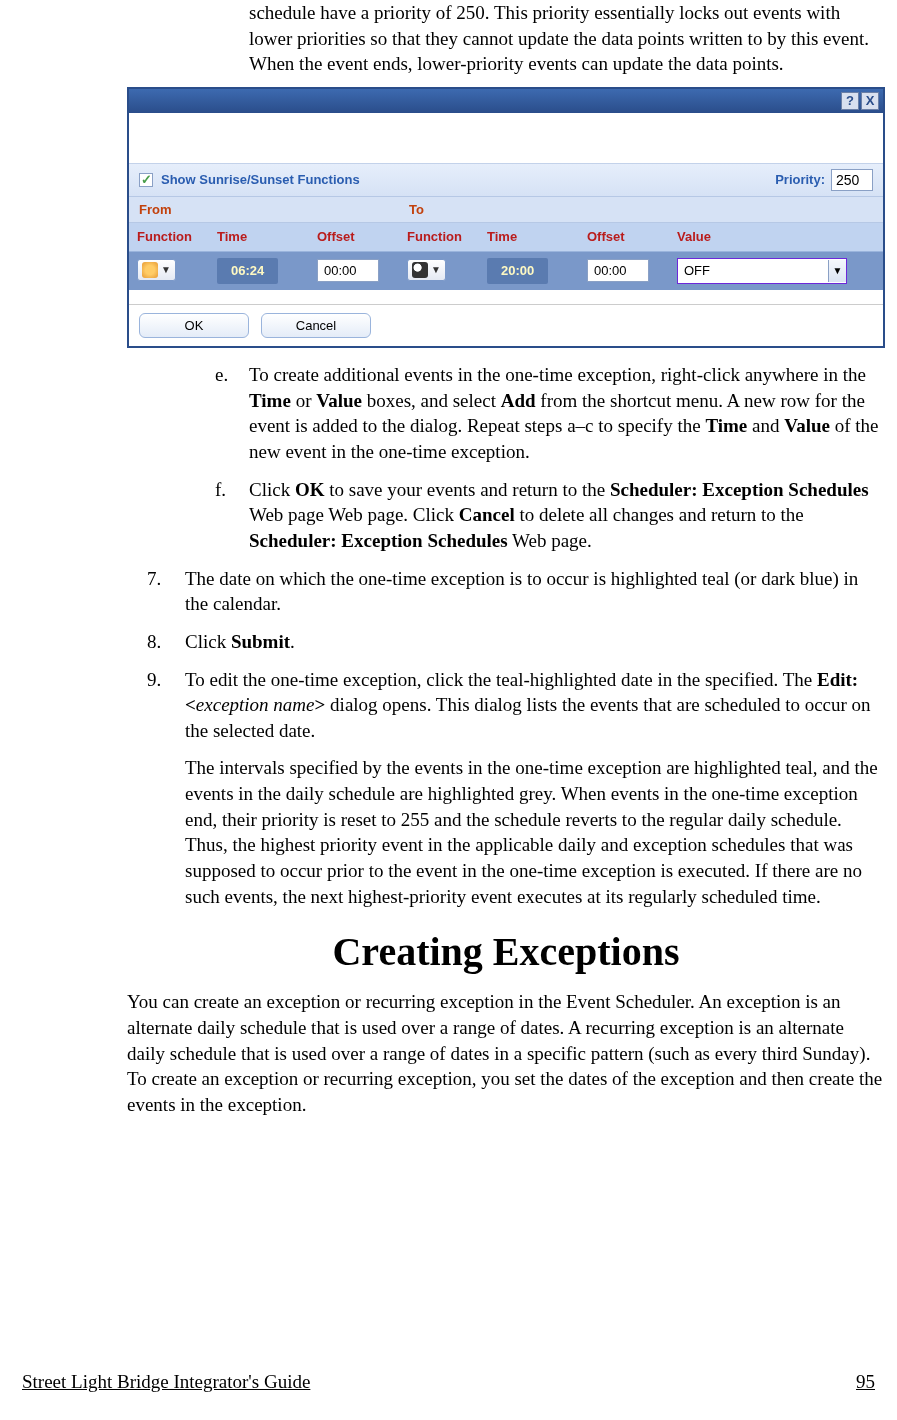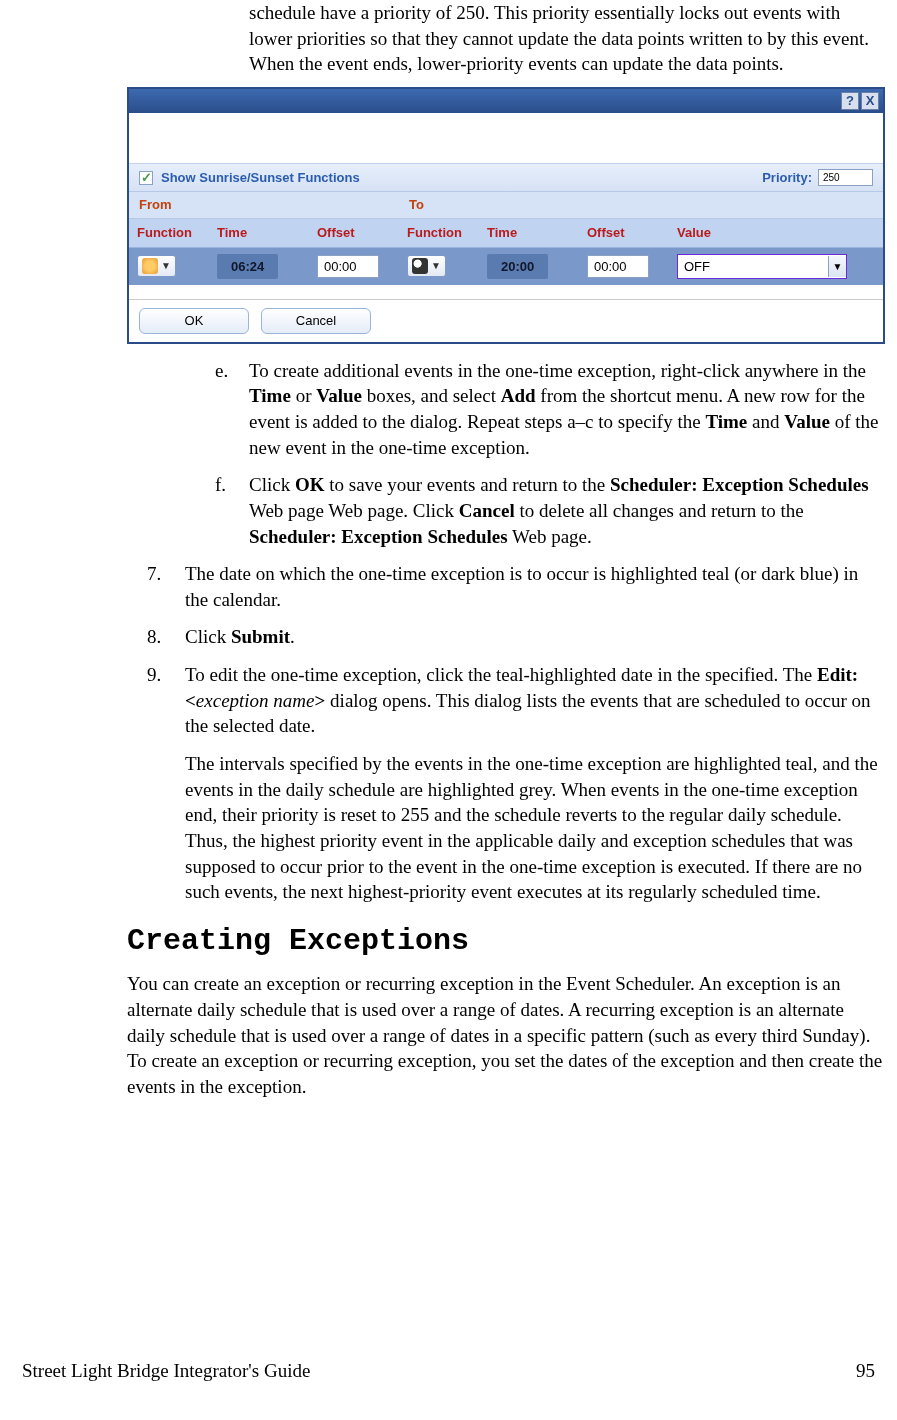--- a/index.html
+++ b/index.html
@@ -130,24 +130,24 @@
   .checkbox.checked::after {
     content: "✓";
     position: absolute;
     top: -3px; left: 1px;
     font-size: 13px;
     color: #4a9e4a;
   }
   .sun-spacer { flex: 1; }
   .priority-input {
     border: 1px solid #8aa0c5;
-    width: 55px;
+    width: 42px;
     padding: 2px 4px;
     font-family: Arial, sans-serif;
-    font-size: 10px;
+    font-size: 14px;
     background: #fff;
     margin-left: 6px;
   }
   .table {
     font-family: Arial, sans-serif;
     font-size: 13px;
     width: 100%;
     border-collapse: collapse;
   }
   .table th, .table td {
@@ -193,21 +193,21 @@
     background: radial-gradient(circle at 35% 35%,#fff 25%,#333 30%);
     border-radius: 3px;
   }
   .arrow-mini {
     font-size: 10px;
     color: #333;
   }
   .time-display {
     display: inline-block;
     background: #5a7bb0;
-    color: #0f172a;
+    color: #fef9c3;
     font-weight: bold;
     padding: 4px 14px;
     border-radius: 2px;
     font-size: 13px;
   }
   .small-input {
     border: 1px solid #8aa0c5;
     padding: 3px 6px;
     font-size: 13px;
     width: 62px;
@@ -267,39 +267,41 @@
   }
   .num-item .marker {
     width: 38px;
     flex-shrink: 0;
   }
   .sub-para {
     margin-left: 58px;
     margin-bottom: 12px;
   }
   .h2 {
-    font-family: Liberation Mono, monospace;
-    font-weight: bold;
-    font-size: 30px;
+    font-family: Liberation Serif, serif;
+    font-weight: bold;
+    font-size: 40px;
     margin-top: 16px;
     margin-bottom: 10px;
+    text-align: center;
   }
   .body-para {
     margin-bottom: 12px;
   }
   b { font-weight: bold; }
   i { font-style: italic; }
   .footer {
     position: absolute;
-    bottom: 36px;
+    bottom: 25px;
     left: 22px;
     right: 22px;
     display: flex;
     justify-content: space-between;
     font-size: 19px;
+    text-decoration: underline;
   }
 </style>
 </head>
 <body>
 
 <div class="content">
 
   <p class="intro-para">schedule have a priority of 250.  This priority essentially locks out events with lower priorities so that they cannot update the data points written to by this event.  When the event ends, lower-priority events can update the data points.</p>
 
   <div class="dialog">

